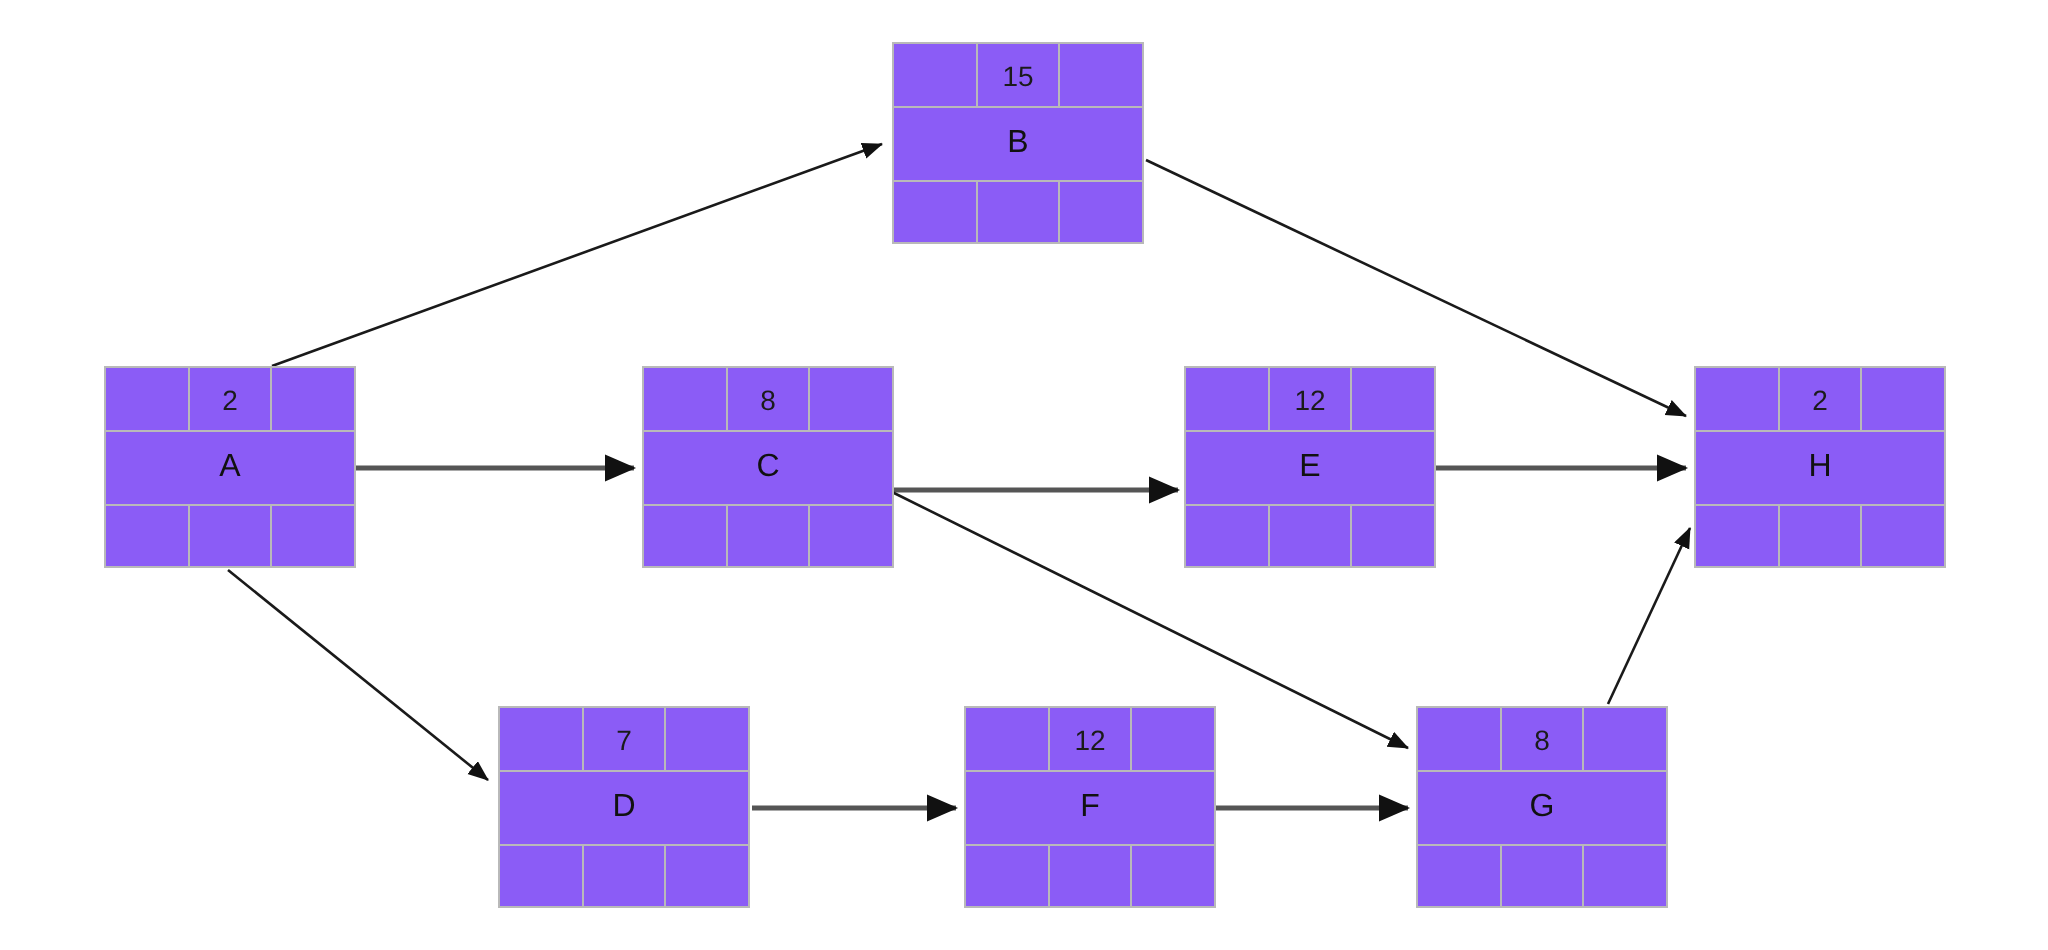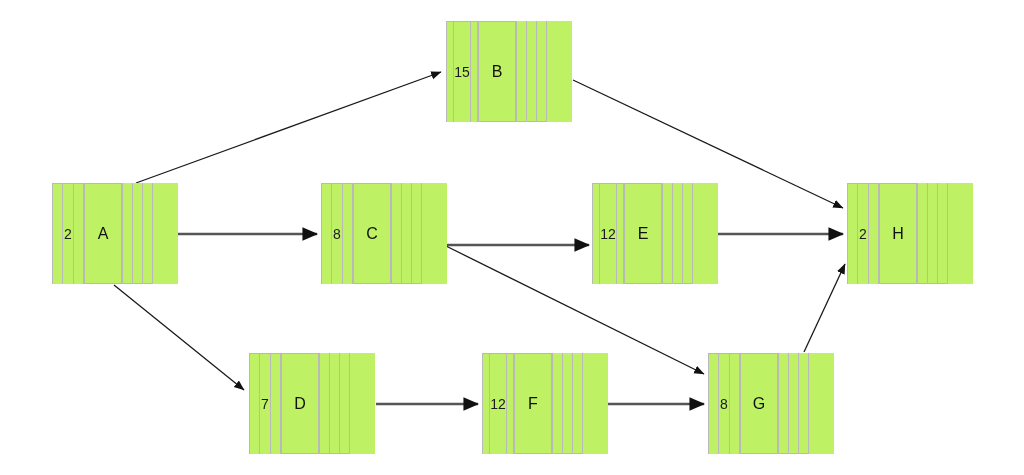--- a/index.html
+++ b/index.html
@@ -22,21 +22,22 @@
     width: 1024px;
     height: 475px;
     pointer-events: none;
   }
   .node {
     position: absolute;
     width: 126px;
     height: 101px;
     box-sizing: border-box;
     display: flex;
-    background: #bef264;
+    flex-direction: column;
+    background: #8b5cf6;
   }
   .node-row {
     display: flex;
     flex: 1 1 0;
     box-sizing: border-box;
   }
   .node-row.row-top {
     flex: 0 0 32px;
     border: 1px solid #b9b9b9;
     border-bottom: none;

